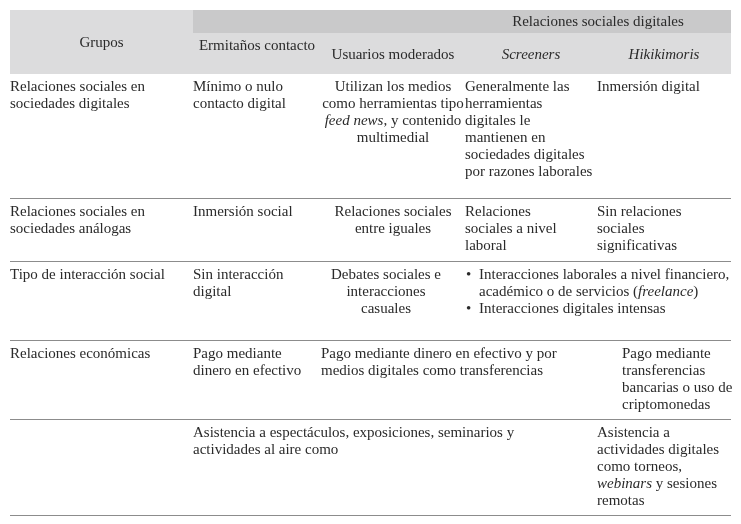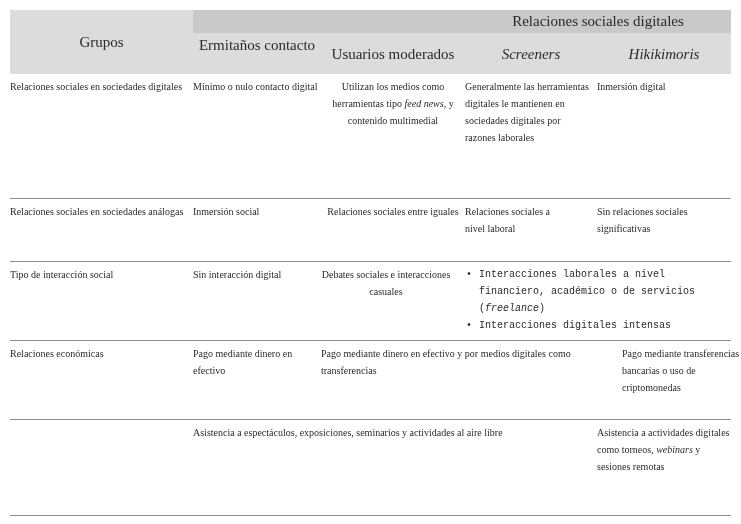--- a/index.html
+++ b/index.html
@@ -3,31 +3,31 @@
 <meta charset="utf-8">
 <style>
   html, body { margin:0; padding:0; background:#ffffff; }
   body { width:741px; height:524px; position:relative; overflow:hidden;
          font-family:"Liberation Serif","DejaVu Serif",serif; color:#2a2a2a; }
   .tbl { position:absolute; left:10px; top:10px; width:721px; }
   .hdr { position:relative; height:64px; background:#dcdcdd; }
   .hdr .band { position:absolute; left:183px; top:0; width:538px; height:23px; background:#c9c9ca; }
   .hdr .cell { position:absolute; font-size:15px; line-height:17px; text-align:center; }
   .row { position:relative; border-bottom:1.5px solid #8c8c8c; }
-  .row .c { position:absolute; top:4px; font-size:10px; line-height:17px; }
+  .row .c { position:absolute; top:4px; font-size:15px; line-height:17px; }
   .c0 { left:0; width:180px; }
   .c1 { left:183px; width:128px; }
   .c2 { left:311px; width:144px;text-align:center; }
   .c3 { left:455px; width:132px; }
   .c4 { left:587px; width:134px; }
   .c23 { left:311px; width:276px; }
   .c123 { left:183px; width:404px; }
   .c34 { left:455px; width:266px; }
   i { font-style:italic; }
-  ul.b { margin:0; padding:0 0 0 14px; list-style:none;font-family:Liberation Mono, monospace; }
+  ul.b { margin:0; padding:0 0 0 14px; list-style:none; }
   ul.b li { position:relative; }
   ul.b li::before { content:"•"; position:absolute; left:-13px; }
 </style>
 </head>
 <body>
 
 <div class="tbl">
   <div class="hdr">
     <div class="band"></div>
     <div class="cell" style="left:0;width:183px;top:24px;">Grupos</div>
@@ -67,16 +67,16 @@
   </div>
 
   <div class="row" style="height:78px;">
     <div class="c c0">Relaciones económicas</div>
     <div class="c c1">Pago mediante dinero en efectivo</div>
     <div class="c c23" style="width:260px;">Pago mediante dinero en efectivo y por medios digitales como transferencias</div>
     <div class="c c4" style="width:120px;margin-left:25px;">Pago mediante transferencias bancarias o uso de criptomonedas</div>
   </div>
 
   <div class="row" style="height:95px;">
-    <div class="c c123" style="width:345px;">Asistencia a espectáculos, exposiciones, seminarios y actividades al aire libre</div>
+    <div class="c c123" style="width:345px;">Asistencia a espectáculos, exposiciones, seminarios y actividades al aire como</div>
     <div class="c c4"><span>Asistencia a actividades digitales como torneos, </span><i>webinars</i><span> y sesiones remotas</span></div>
   </div>
 </div>
 
 </body></html>

